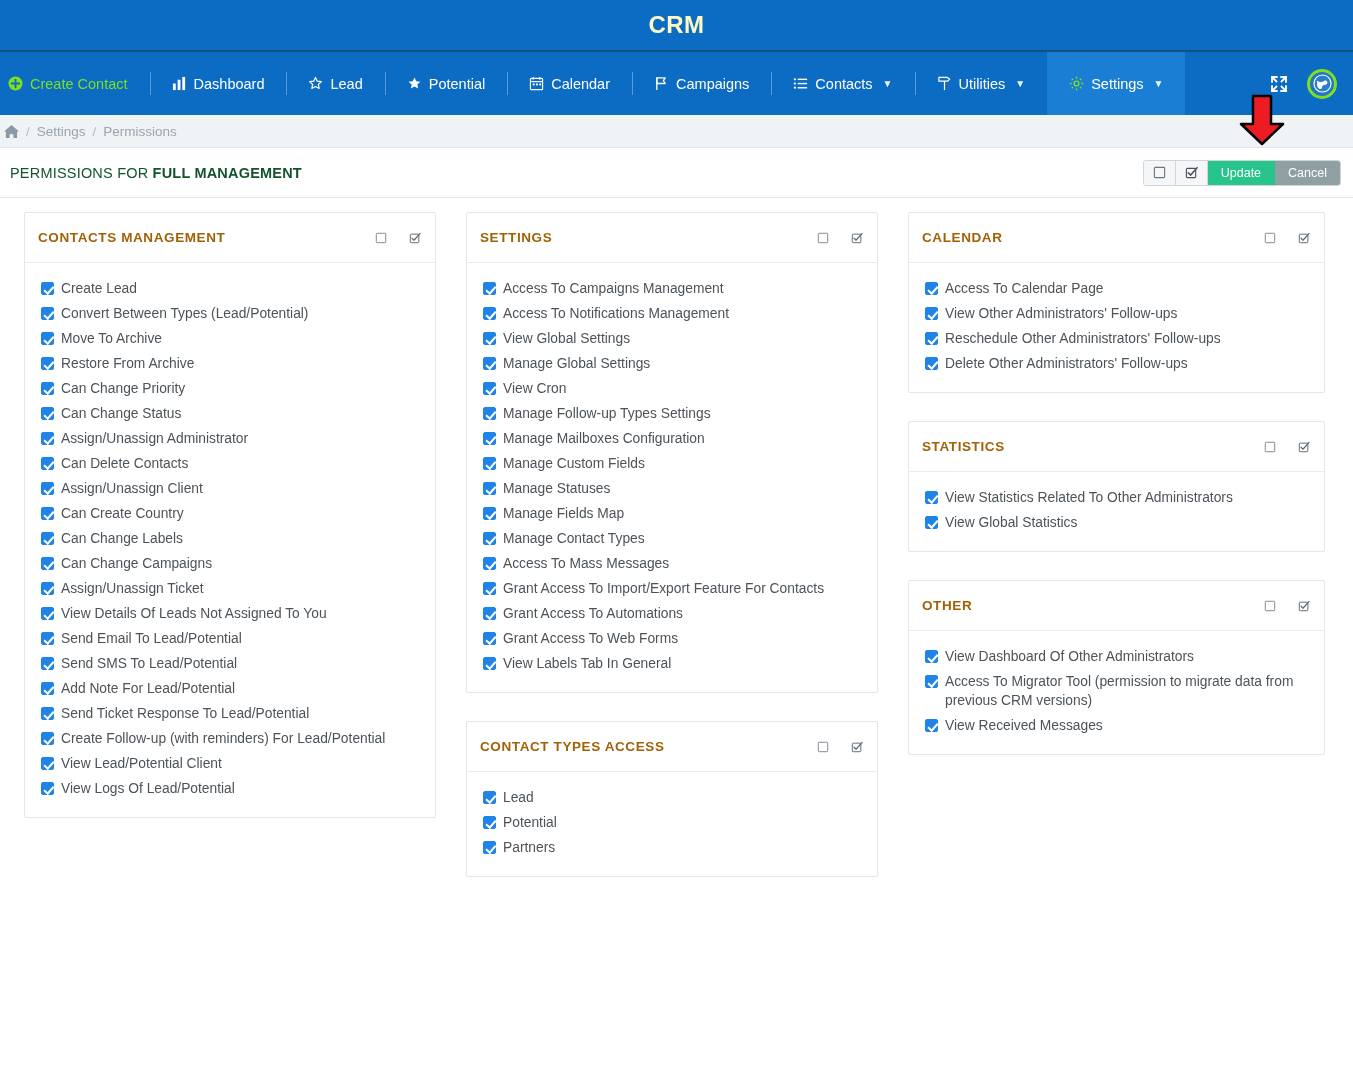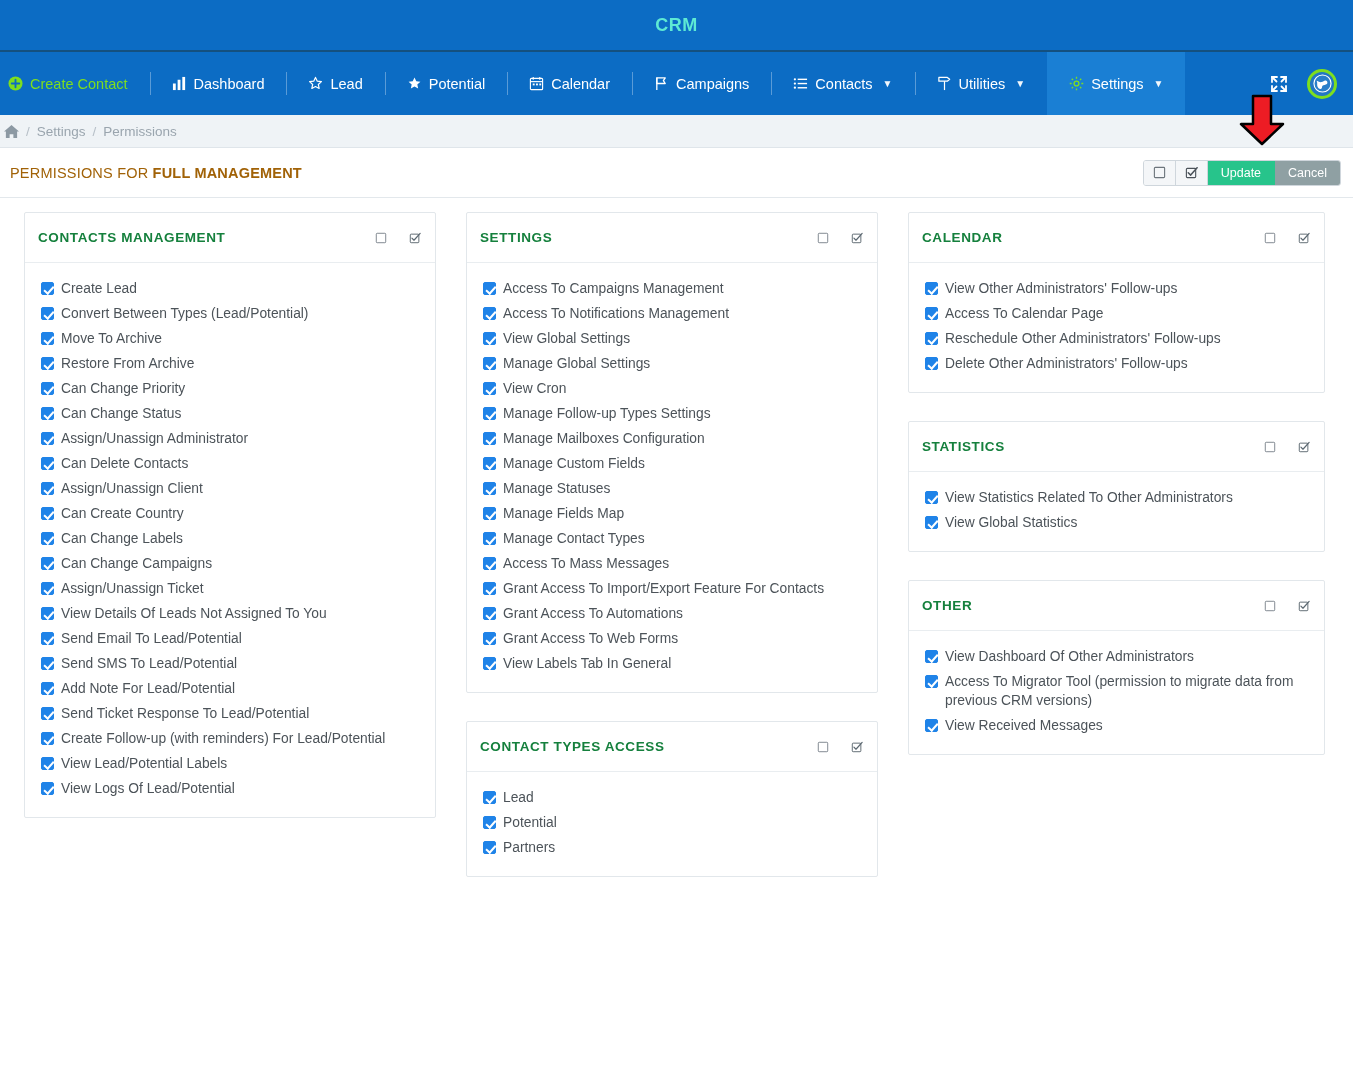--- a/index.html
+++ b/index.html
@@ -13,22 +13,22 @@
 
   
   .brandbar {
     height: 52px;
     background: #0c6cc4;
     display: flex; align-items: center; justify-content: center;
     border-bottom: 2px solid #14507f;
     position: relative;
   }
   .brand-title {
-    color: #5eead4;
-    font-size: 18px;
+    color: #fef9c3;
+    font-size: 24px;
     font-weight: bold;
     letter-spacing: .5px;
   }
 
   
   .navbar {
     height: 63px;
     background: #0c6cc4;
     display: flex; align-items: stretch;
     position: relative;
@@ -84,21 +84,21 @@
   .titlerow {
     height: 50px;
     background: #ffffff;
     border-bottom: 1px solid #e3e8ec;
     display: flex; align-items: center;
     padding: 0 12px 0 10px;
     position: relative;
   }
   .page-title {
     font-size: 14.5px;
-    color: #a16207;
+    color: #14532d;
     letter-spacing: .2px;
   }
   .page-title .strong { font-weight: bold; }
   .title-actions {
     margin-left: auto;
     display: flex; align-items: stretch;
     height: 26px;
     border: 1px solid #cfd6dc;
     border-radius: 3px;
     overflow: hidden;
@@ -141,21 +141,21 @@
   }
   .panel-head {
     height: 50px;
     display: flex; align-items: center;
     padding: 0 14px 0 13px;
     border-bottom: 1px solid #e9edf0;
   }
   .panel-title {
     font-size: 13.5px;
     font-weight: bold;
-    color: #15803d;
+    color: #a16207;
     letter-spacing: .6px;
   }
   .head-icons { margin-left: auto; display: flex; gap: 22px; align-items: center; }
   .hdr-ic { cursor: pointer; display: flex; }
 
   .panel-body { padding: 13px 14px 16px 14px; }
   .perm-row {
     display: flex;
     align-items: flex-start;
     gap: 7px;
@@ -440,21 +440,21 @@
           <div class="perm-row">
        <input type="checkbox" class="cb" checked="" style="">
        <span class="perm-label">Send Ticket Response To Lead/Potential</span>
      </div>
           <div class="perm-row">
        <input type="checkbox" class="cb" checked="" style="">
        <span class="perm-label">Create Follow-up (with reminders) For Lead/Potential</span>
      </div>
           <div class="perm-row">
        <input type="checkbox" class="cb" checked="" style="">
-       <span class="perm-label">View Lead/Potential Labels</span>
+       <span class="perm-label">View Lead/Potential Client</span>
      </div>
           <div class="perm-row">
        <input type="checkbox" class="cb" checked="" style="">
        <span class="perm-label">View Logs Of Lead/Potential</span>
      </div>
         </div>
       </div>
   </div>
   <div class="col col-2">
     <div class="panel">
@@ -588,25 +588,25 @@
     <svg width="12" height="12" viewBox="0 0 14 14" fill="none" stroke="#5b6770" stroke-width="1.1">
       <rect x="1.5" y="2.5" width="10" height="10" rx="1"></rect>
       <path d="M3.4 7.2l2.4 2.4L13 1.6" stroke-width="1.4" stroke-linecap="round" stroke-linejoin="round"></path>
     </svg>
   </span>
           </span>
      </div>
      <div class="panel-body">
           <div class="perm-row">
        <input type="checkbox" class="cb" checked="" style="">
+       <span class="perm-label">Access To Calendar Page</span>
+     </div>
+          <div class="perm-row">
+       <input type="checkbox" class="cb" checked="" style="">
        <span class="perm-label">View Other Administrators' Follow-ups</span>
-     </div>
-          <div class="perm-row">
-       <input type="checkbox" class="cb" checked="" style="">
-       <span class="perm-label">Access To Calendar Page</span>
      </div>
           <div class="perm-row">
        <input type="checkbox" class="cb" checked="" style="">
        <span class="perm-label">Reschedule Other Administrators' Follow-ups</span>
      </div>
           <div class="perm-row">
        <input type="checkbox" class="cb" checked="" style="">
        <span class="perm-label">Delete Other Administrators' Follow-ups</span>
      </div>
         </div>

